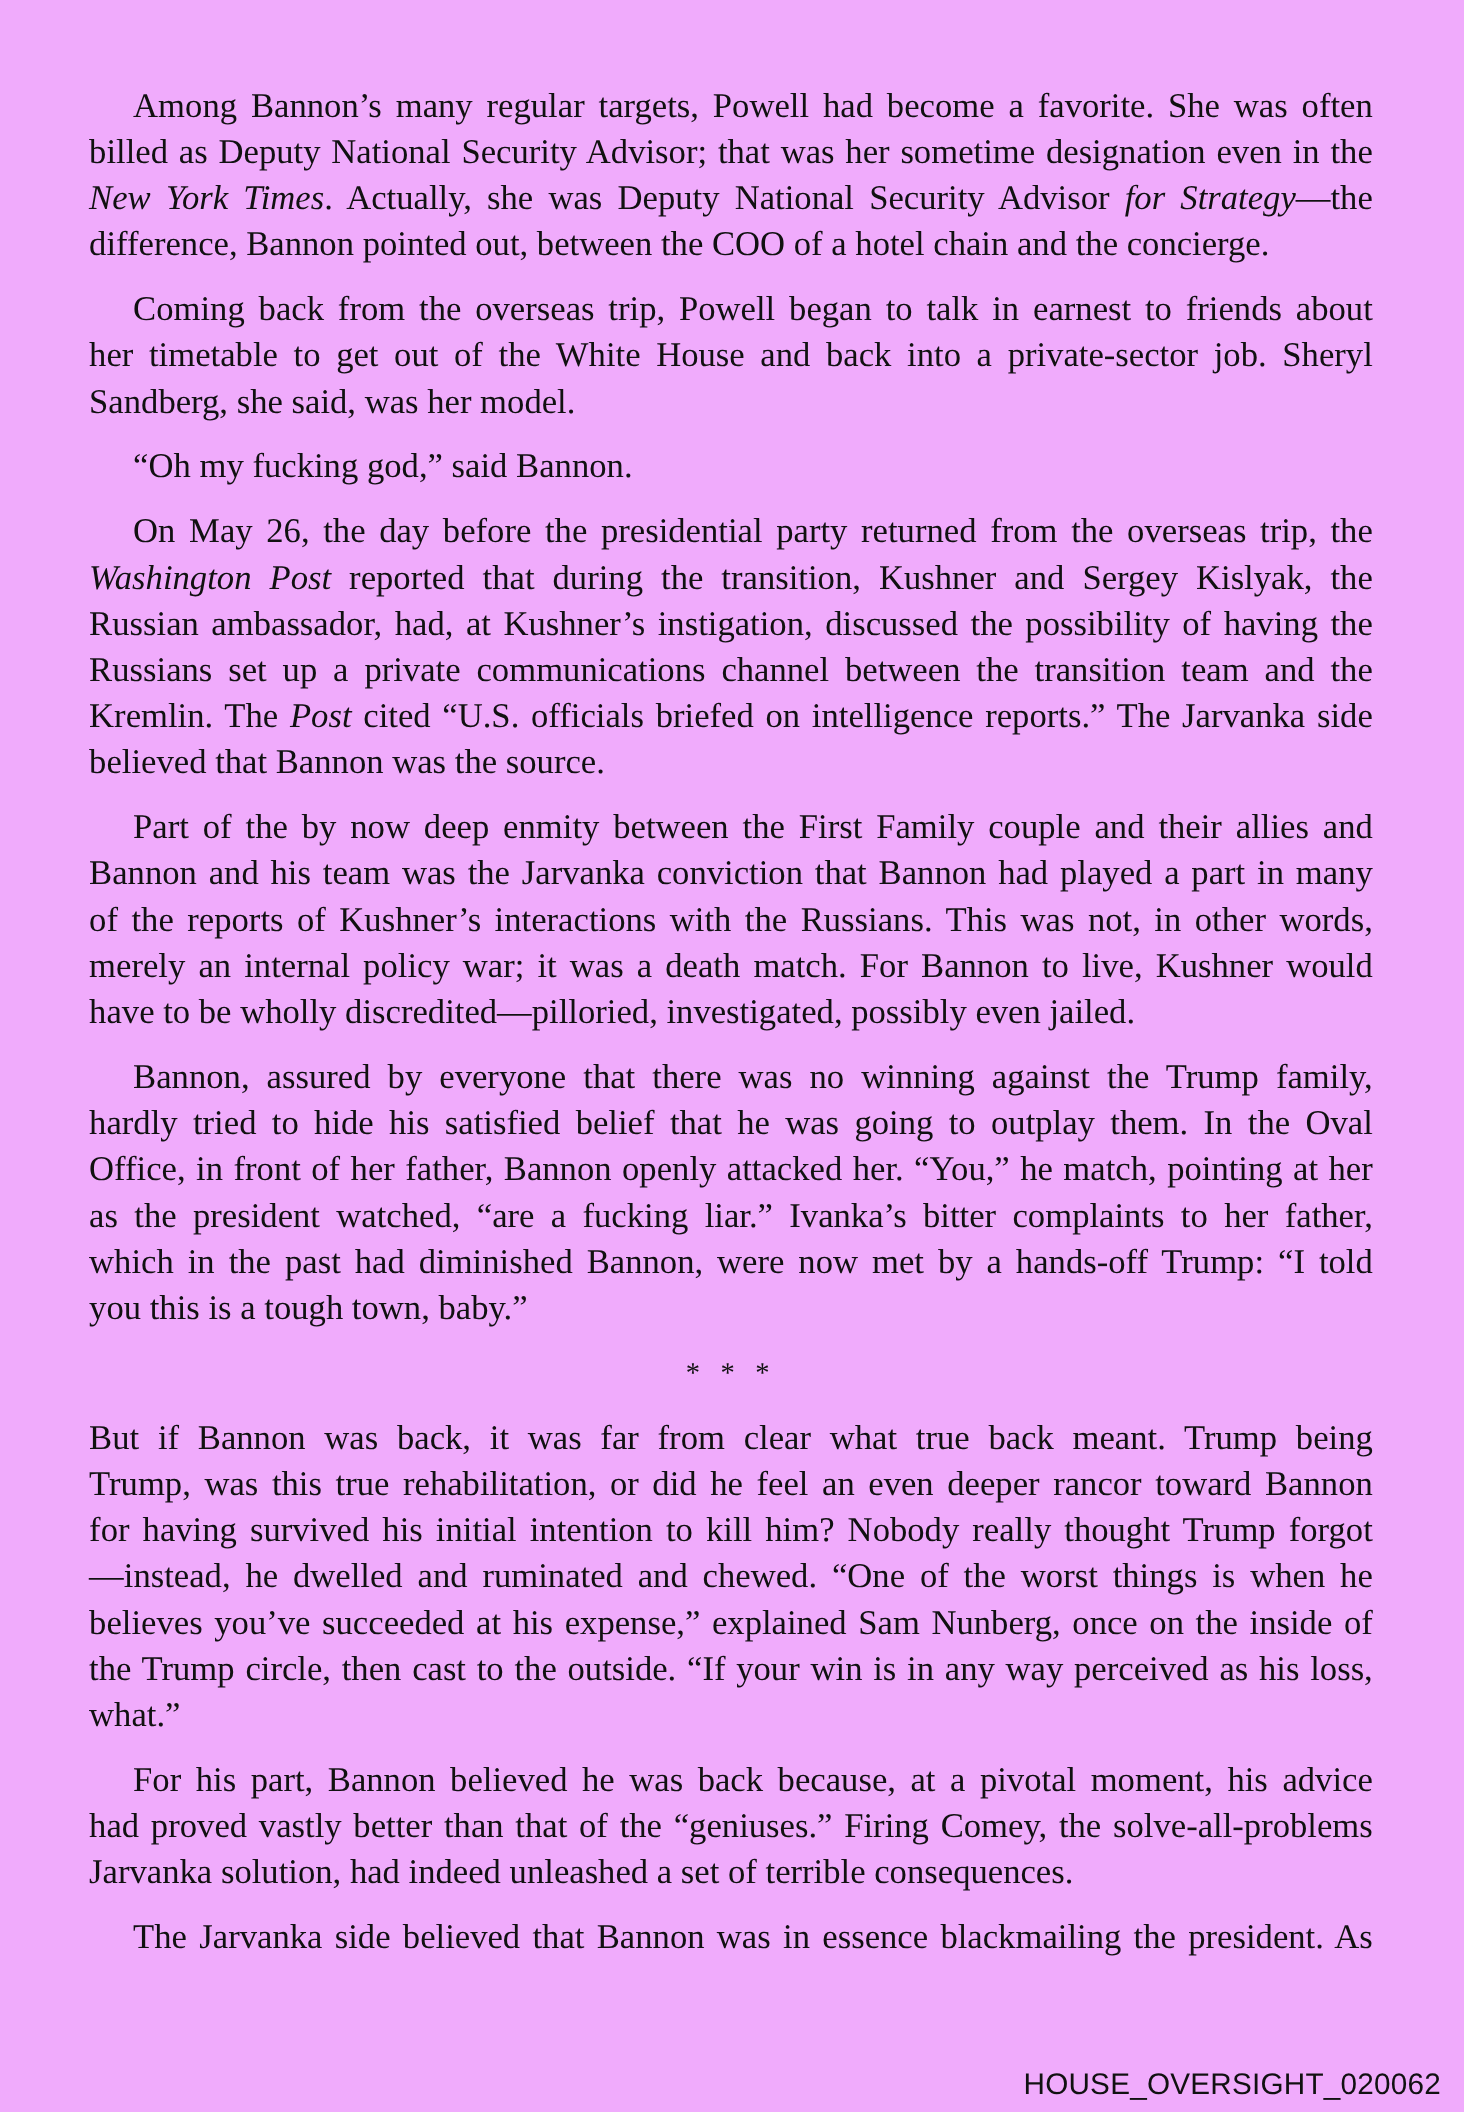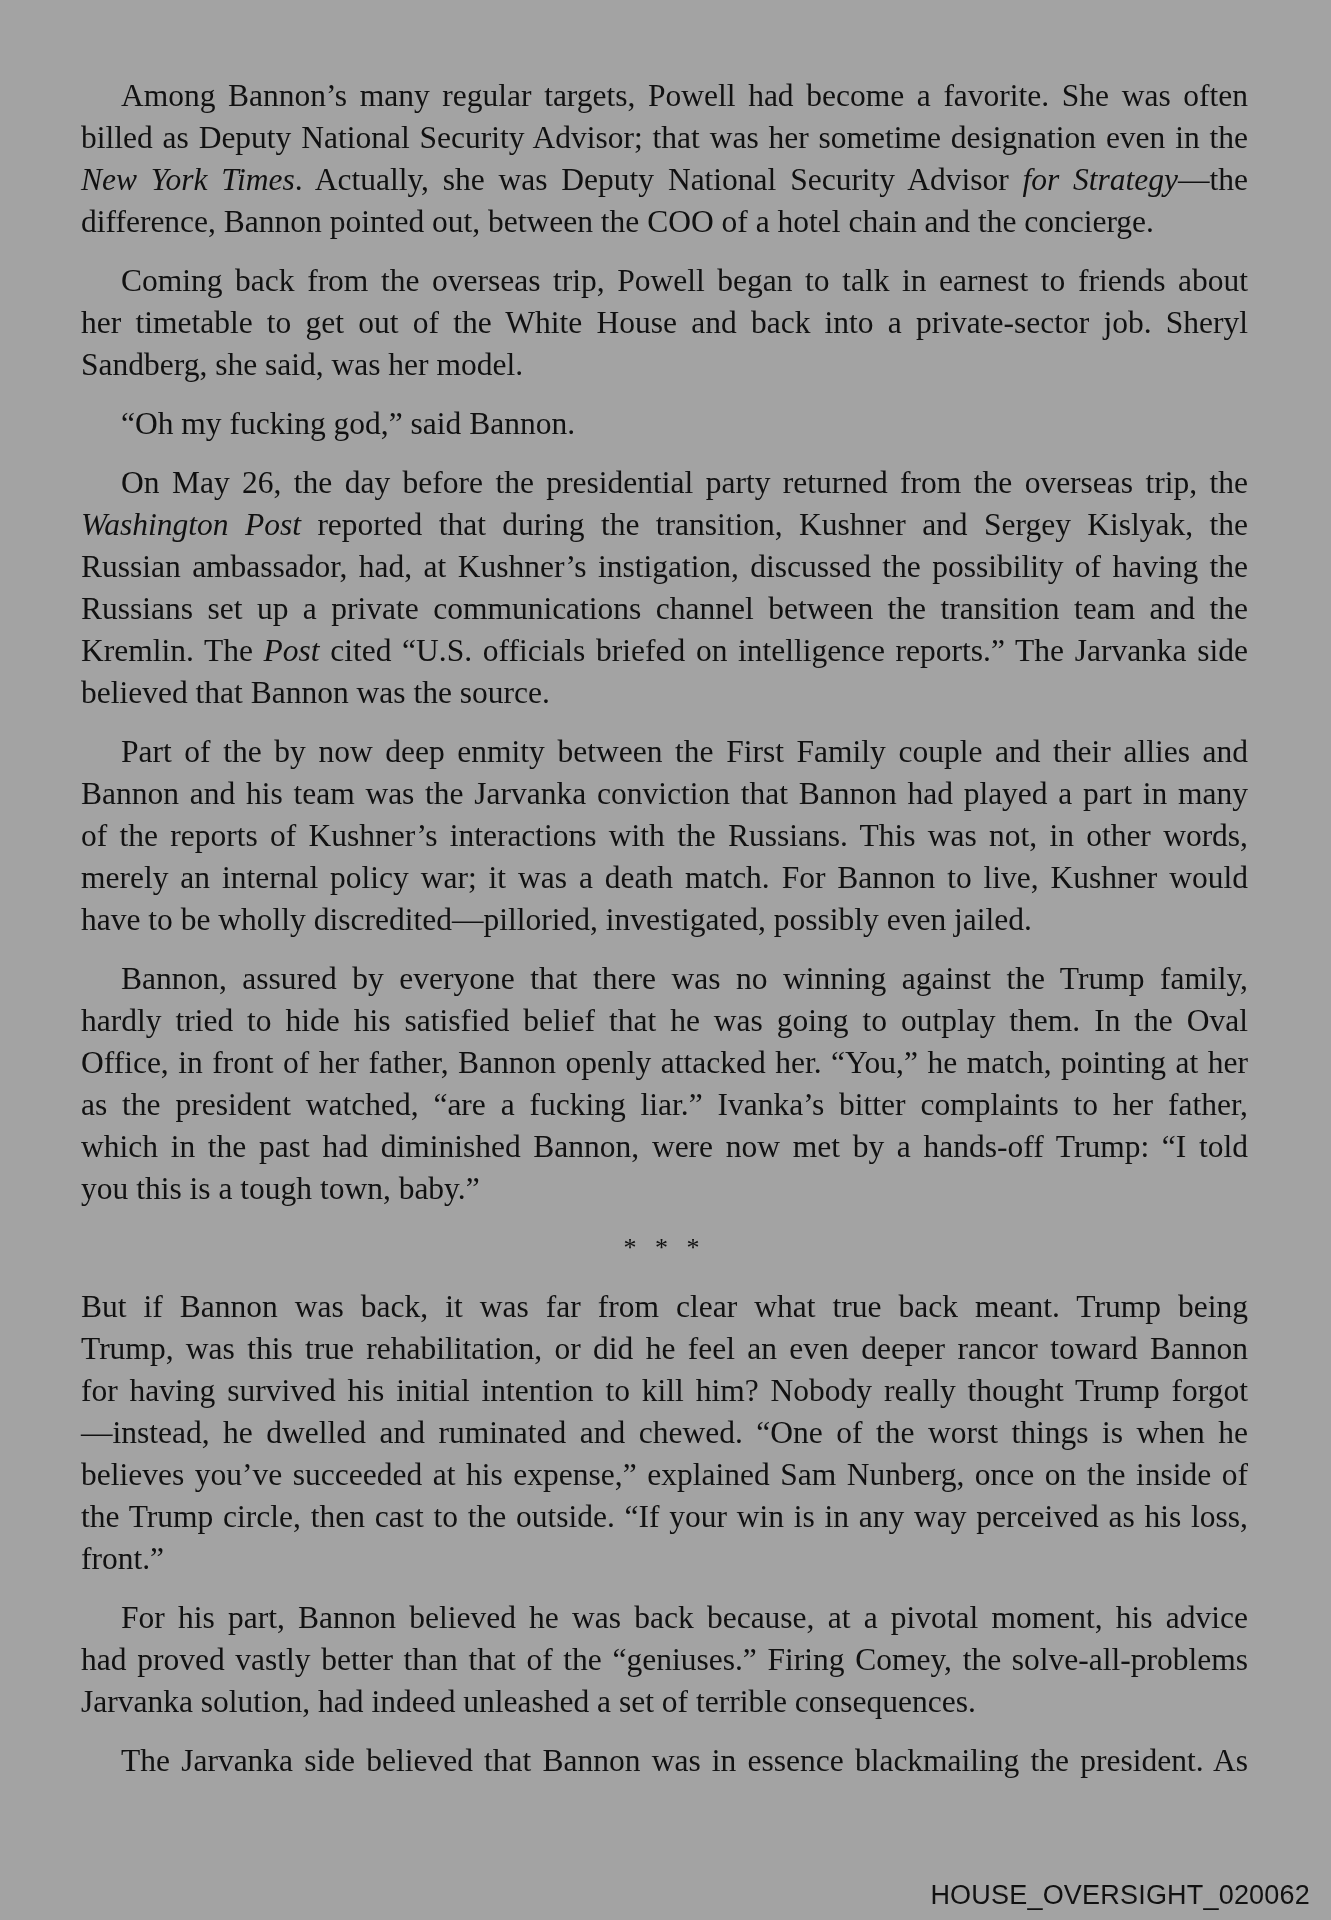--- a/index.html
+++ b/index.html
@@ -1,17 +1,17 @@
 <!DOCTYPE html>
 <html><head>
 <meta charset="utf-8">
 <style>
   html, body { margin: 0; padding: 0; background: #ffffff; }
   body { width: 1331px; height: 1920px; position: relative; overflow: hidden; }
-  .page { position: absolute; left: 0; top: 0; width: 1331px; height: 1920px; background: #a3a3a3; }
+  .page { position: absolute; left: 0; top: 0; width: 1331px; height: 1920px; background: #f0abfc; }
   .text-col {
     position: absolute; left: 81px; top: 75px; width: 1167px;
     font-family: "Liberation Serif", "DejaVu Serif", serif;
     font-size: 31.5px; color: #111; 
   }
   .para { margin: 0 0 17px 0; }
   .line {
     display: block; height: 42px; line-height: 42px;
     white-space: nowrap; text-align: justify; text-align-last: justify;
     overflow: visible;
@@ -75,21 +75,21 @@
       </div>
     <div class="separator">* * *</div>
     <div id="section-after">
         <div class="para">
           <span class="line first"><span>But if Bannon was back, it was far from clear what true back meant. Trump being</span></span>
           <span class="line"><span>Trump, was this true rehabilitation, or did he feel an even deeper rancor toward Bannon</span></span>
           <span class="line"><span>for having survived his initial intention to kill him? Nobody really thought Trump forgot</span></span>
           <span class="line"><span>—instead, he dwelled and ruminated and chewed. “One of the worst things is when he</span></span>
           <span class="line"><span>believes you’ve succeeded at his expense,” explained Sam Nunberg, once on the inside of</span></span>
           <span class="line"><span>the Trump circle, then cast to the outside. “If your win is in any way perceived as his loss,</span></span>
-          <span class="line last"><span>front.”</span></span>
+          <span class="line last"><span>what.”</span></span>
         </div>
         <div class="para indent">
           <span class="line first"><span>For his part, Bannon believed he was back because, at a pivotal moment, his advice</span></span>
           <span class="line"><span>had proved vastly better than that of the “geniuses.” Firing Comey, the solve-all-problems</span></span>
           <span class="line last"><span>Jarvanka solution, had indeed unleashed a set of terrible consequences.</span></span>
         </div>
         <div class="para indent">
           <span class="line first"><span>The Jarvanka side believed that Bannon was in essence blackmailing the president. As</span></span>
         </div>
       </div>

